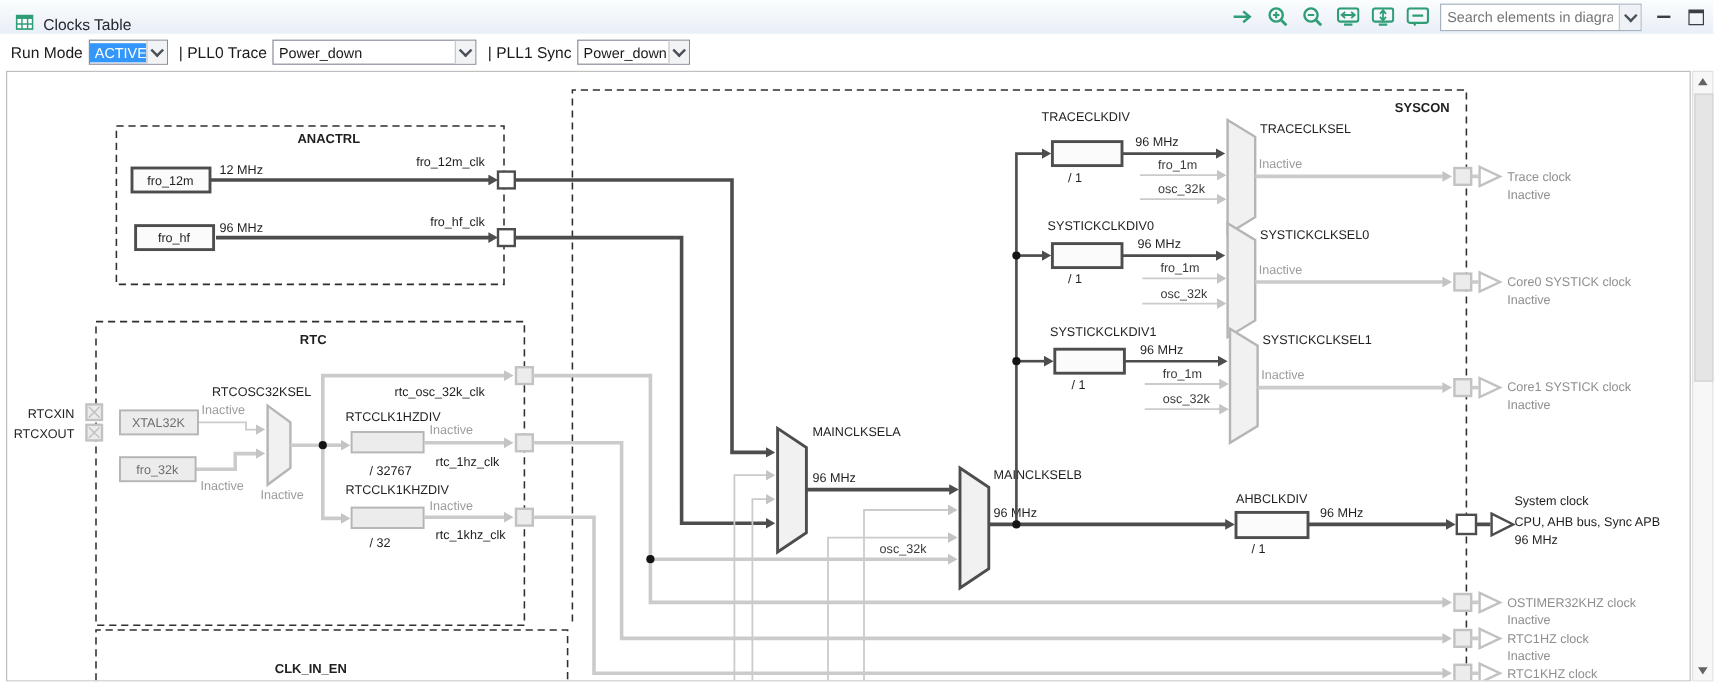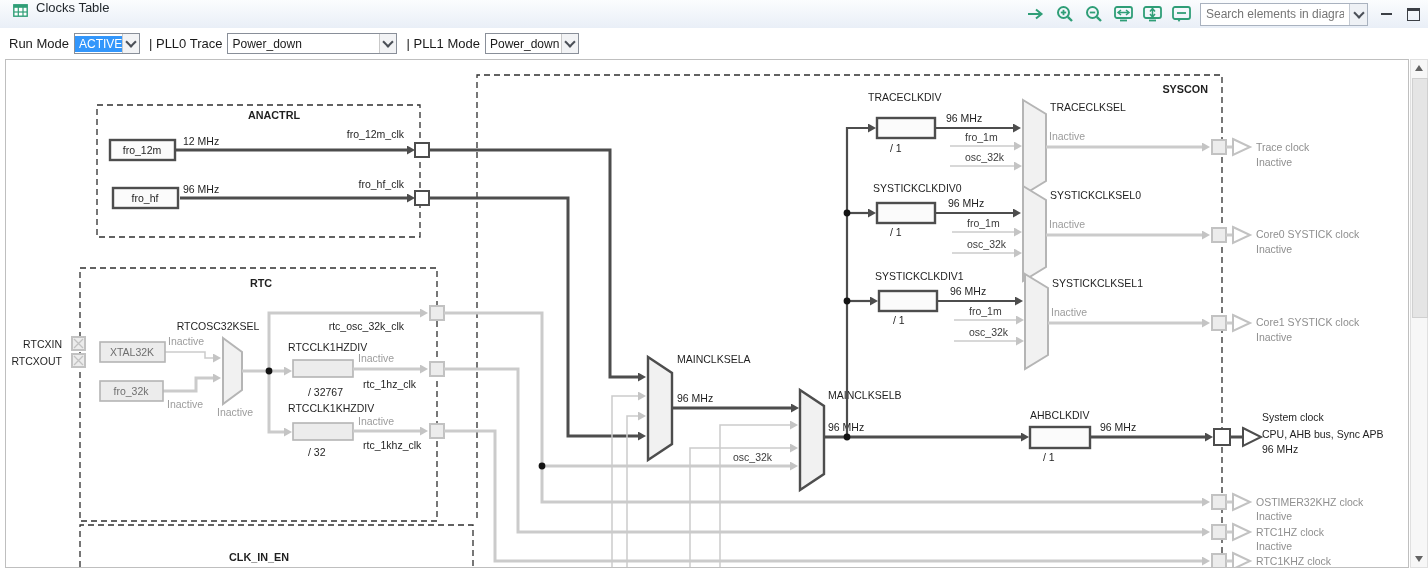--- a/index.html
+++ b/index.html
@@ -2,21 +2,21 @@
 <html><head>
 <meta charset="utf-8">
 <style>
   html,body{margin:0;padding:0;}
   body{width:1428px;height:568px;position:relative;overflow:hidden;background:#fff;
        font-family:"Liberation Sans",sans-serif;}
   
   .tabbar{position:absolute;left:0;top:0;width:1428px;height:28px;
           background:linear-gradient(#fbfdfe,#e9eff7);border-bottom:1px solid #d2dae4;
           display:flex;align-items:stretch;}
-  .tab{display:flex;align-items:flex-start;gap:6px;padding:0 10px;font-size:13px;color:#24292e;position:relative;}
+  .tab{display:flex;align-items:flex-end;gap:6px;padding:0 10px;font-size:13px;color:#24292e;position:relative;}
   .tab.selected{background:#fff;border-left:1px solid #c6cedb;border-right:1px solid #c6cedb;}
   .annotation{position:absolute;left:-2px;top:0;right:-2px;bottom:0;border:3px solid #e60a1e;pointer-events:none;}
   .closex{color:#8a8f98;font-size:11px;font-weight:bold;margin-left:4px;}
   .tbtools{margin-left:auto;display:flex;align-items:center;gap:9px;padding-right:6px;}
   .tbicon{display:flex;align-items:center;justify-content:center;width:20px;height:20px;}
   .search{display:flex;align-items:center;height:21px;border:1px solid #a9b2bf;background:#fff;}
   .search input{border:none;outline:none;width:138px;font-size:12px;padding:0 5px;color:#555;
                 font-family:"Liberation Sans",sans-serif;background:transparent;}
   .search .chev{width:17px;align-self:stretch;background:#eef1f5;border-left:1px solid #c4cad2;
                 display:flex;align-items:center;justify-content:center;}
@@ -153,21 +153,21 @@
         <span class="chevglyph"></span>
       </span>
   </span>
   <span class="lblsep">| PLL0 Trace</span>
   <span class="combo" style="width:170px;">
     <span class="val">Power_down</span>
     <span class="cbtn">
         <span class="chevglyph"></span>
       </span>
   </span>
-  <span class="lblsep">| PLL1 Mode</span>
+  <span class="lblsep">| PLL1 Sync</span>
   <span class="combo" style="width:94px;">
     <span class="val">Power_down</span>
     <span class="cbtn">
         <span class="chevglyph"></span>
       </span>
   </span>
 </div>
 
 <div class="panel">
 <svg width="1402" height="507" viewBox="6 60 1402 507">

